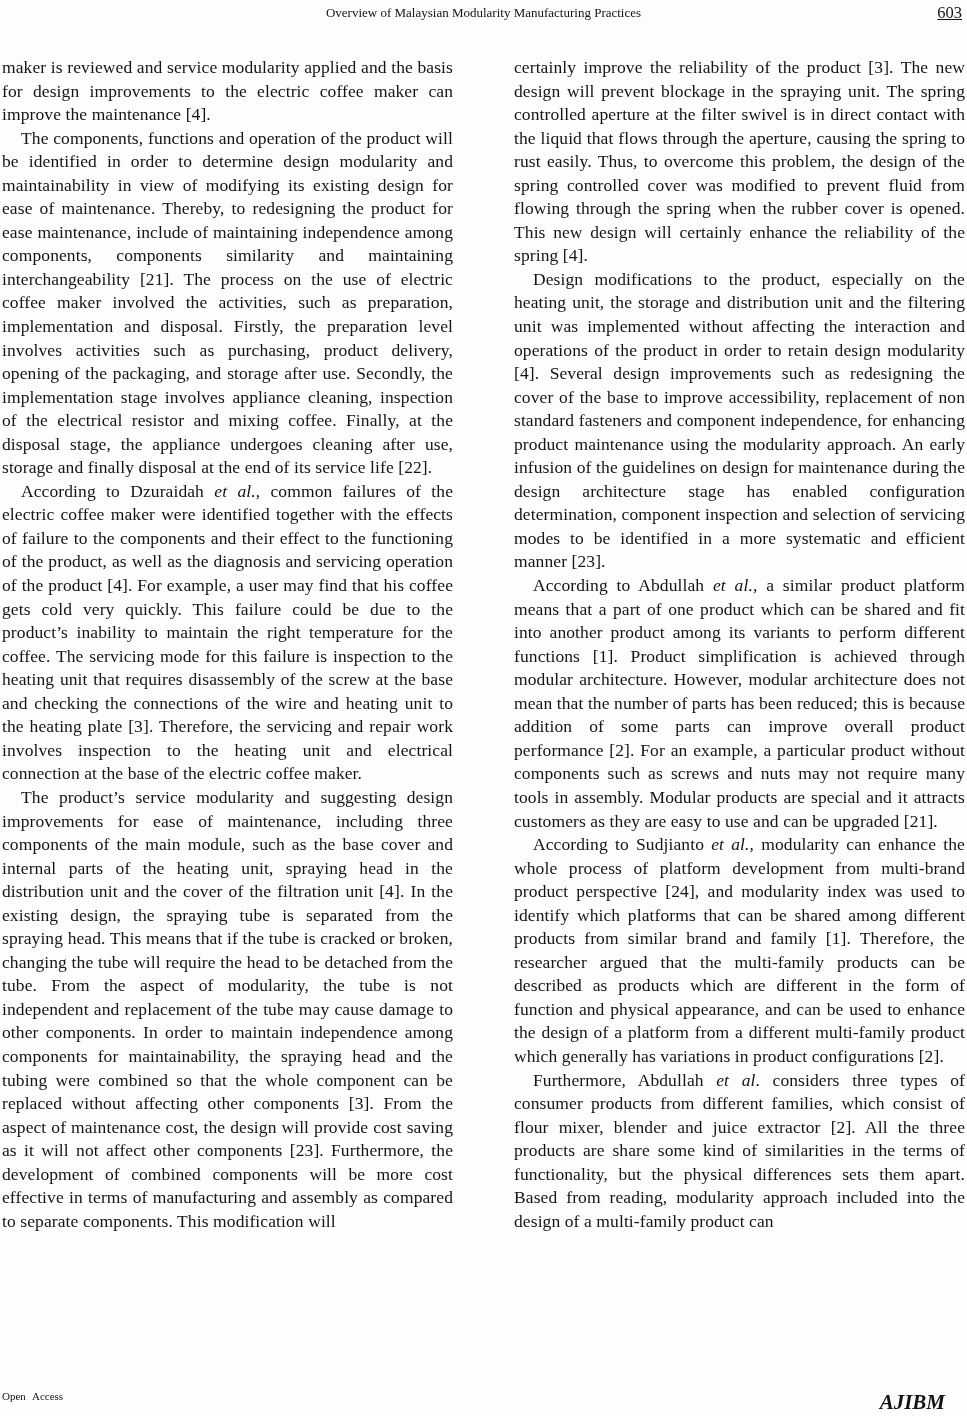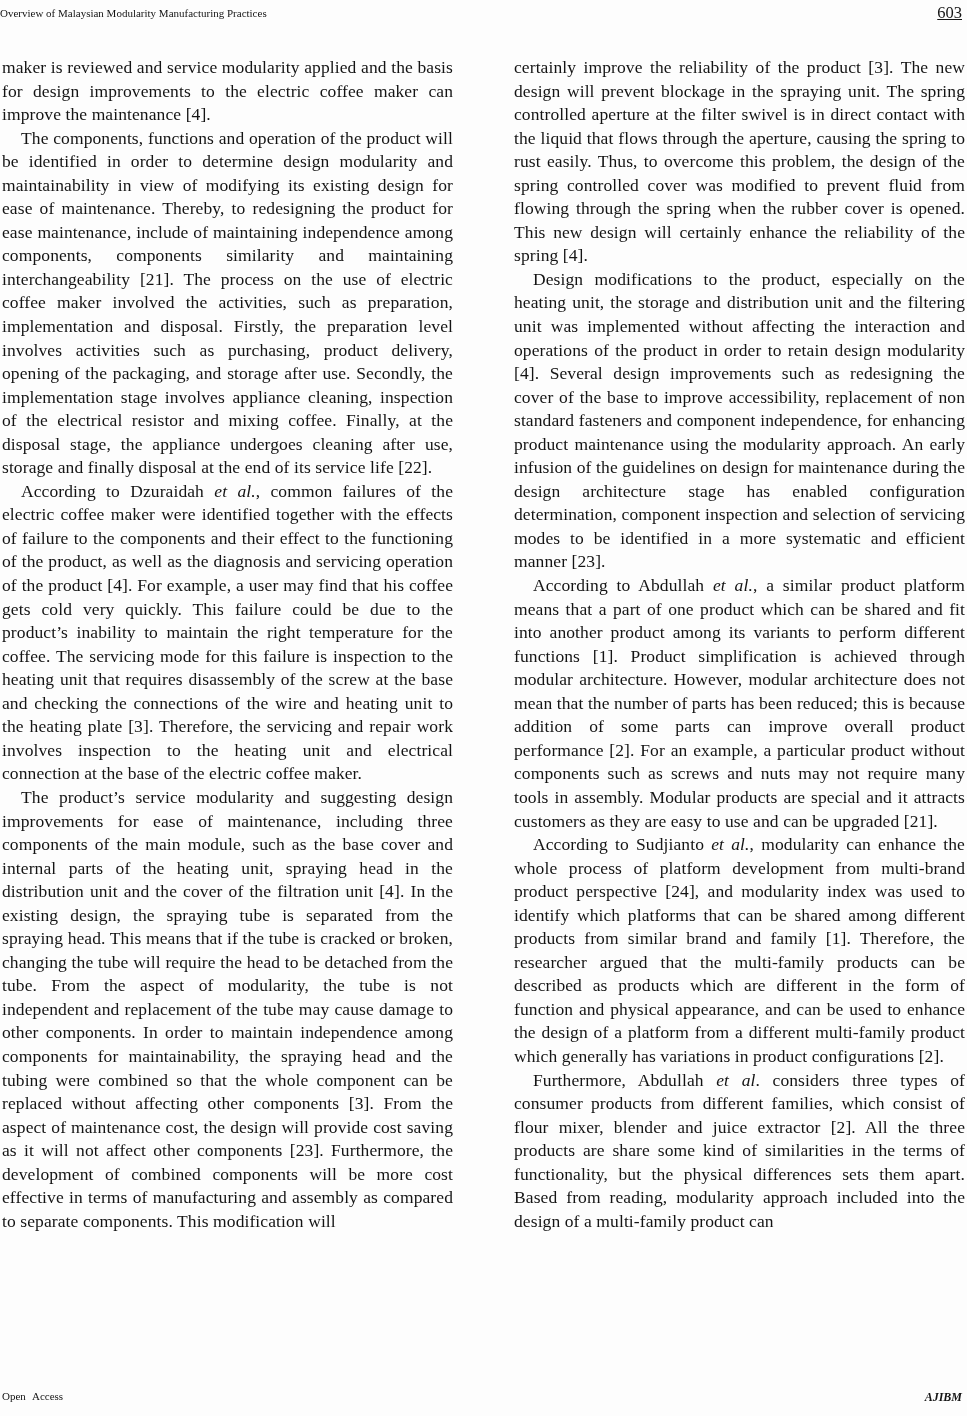--- a/index.html
+++ b/index.html
@@ -17,22 +17,22 @@
     inset: 0;
   }
   .page-header {
     position: absolute;
     top: 2px;
     left: 0;
     width: 100%;
     height: 24px;
   }
   .page-header-title {
-    text-align: left;
-    font-size: 11px;
+    text-align: center;
+    font-size: 13px;
     line-height: 22px;
   }
   .page-header-number {
     position: absolute;
     right: 5px;
     top: 0;
     font-size: 16.5px;
     line-height: 22px;
     text-decoration: underline;
   }
@@ -66,23 +66,23 @@
   }
   .footer-left {
     position: absolute;
     left: 0;
     top: 0;
     font-size: 11px;
     word-spacing: 4px;
   }
   .footer-right {
     position: absolute;
-    right: 3px;
+    right: 20px;
     top: 0;
-    font-size: 12px;
+    font-size: 21px;
     font-weight: bold;
     font-style: italic;
   }
 </style>
 </head>
 <body>
 
 <div class="page">
 
   <div class="page-header">

